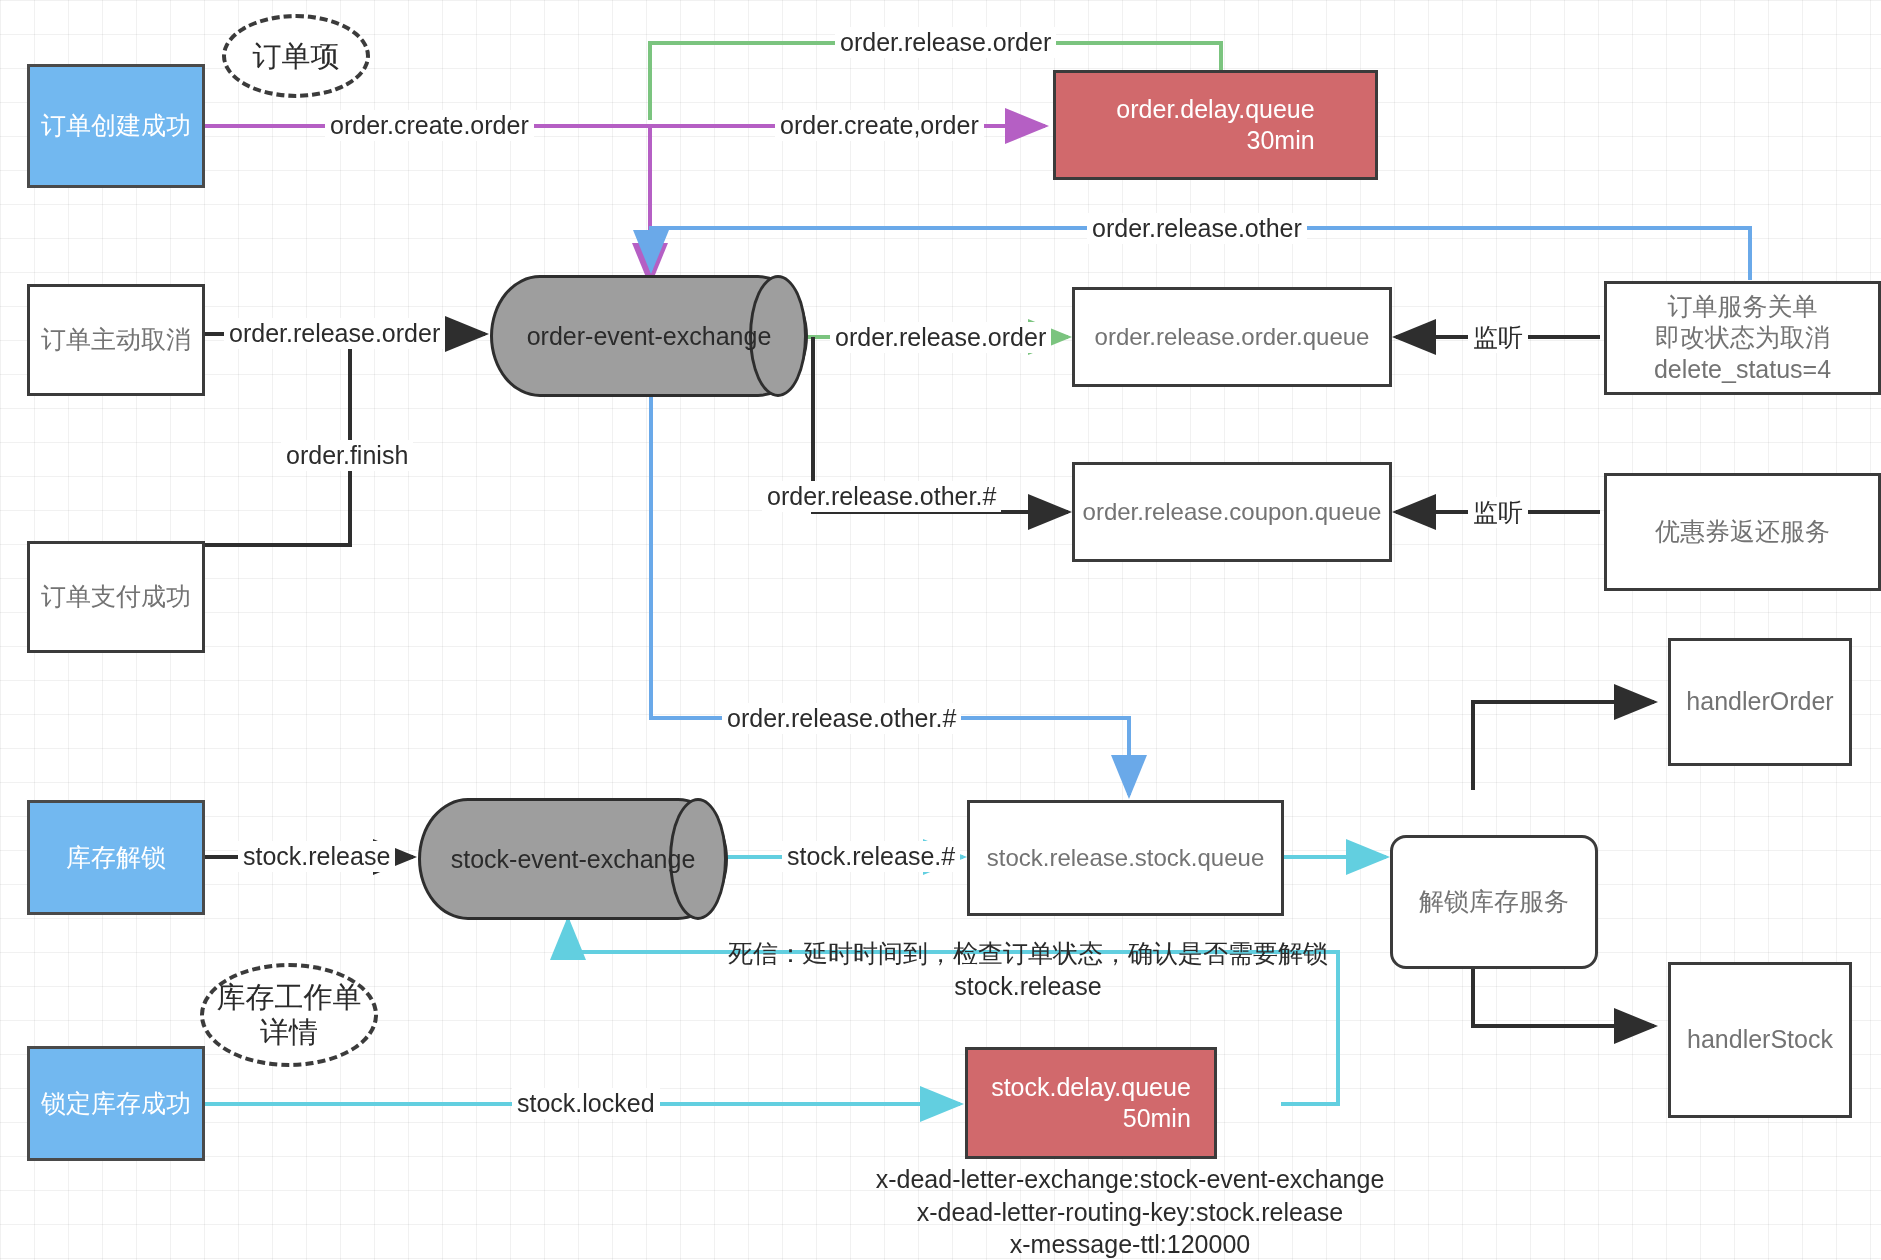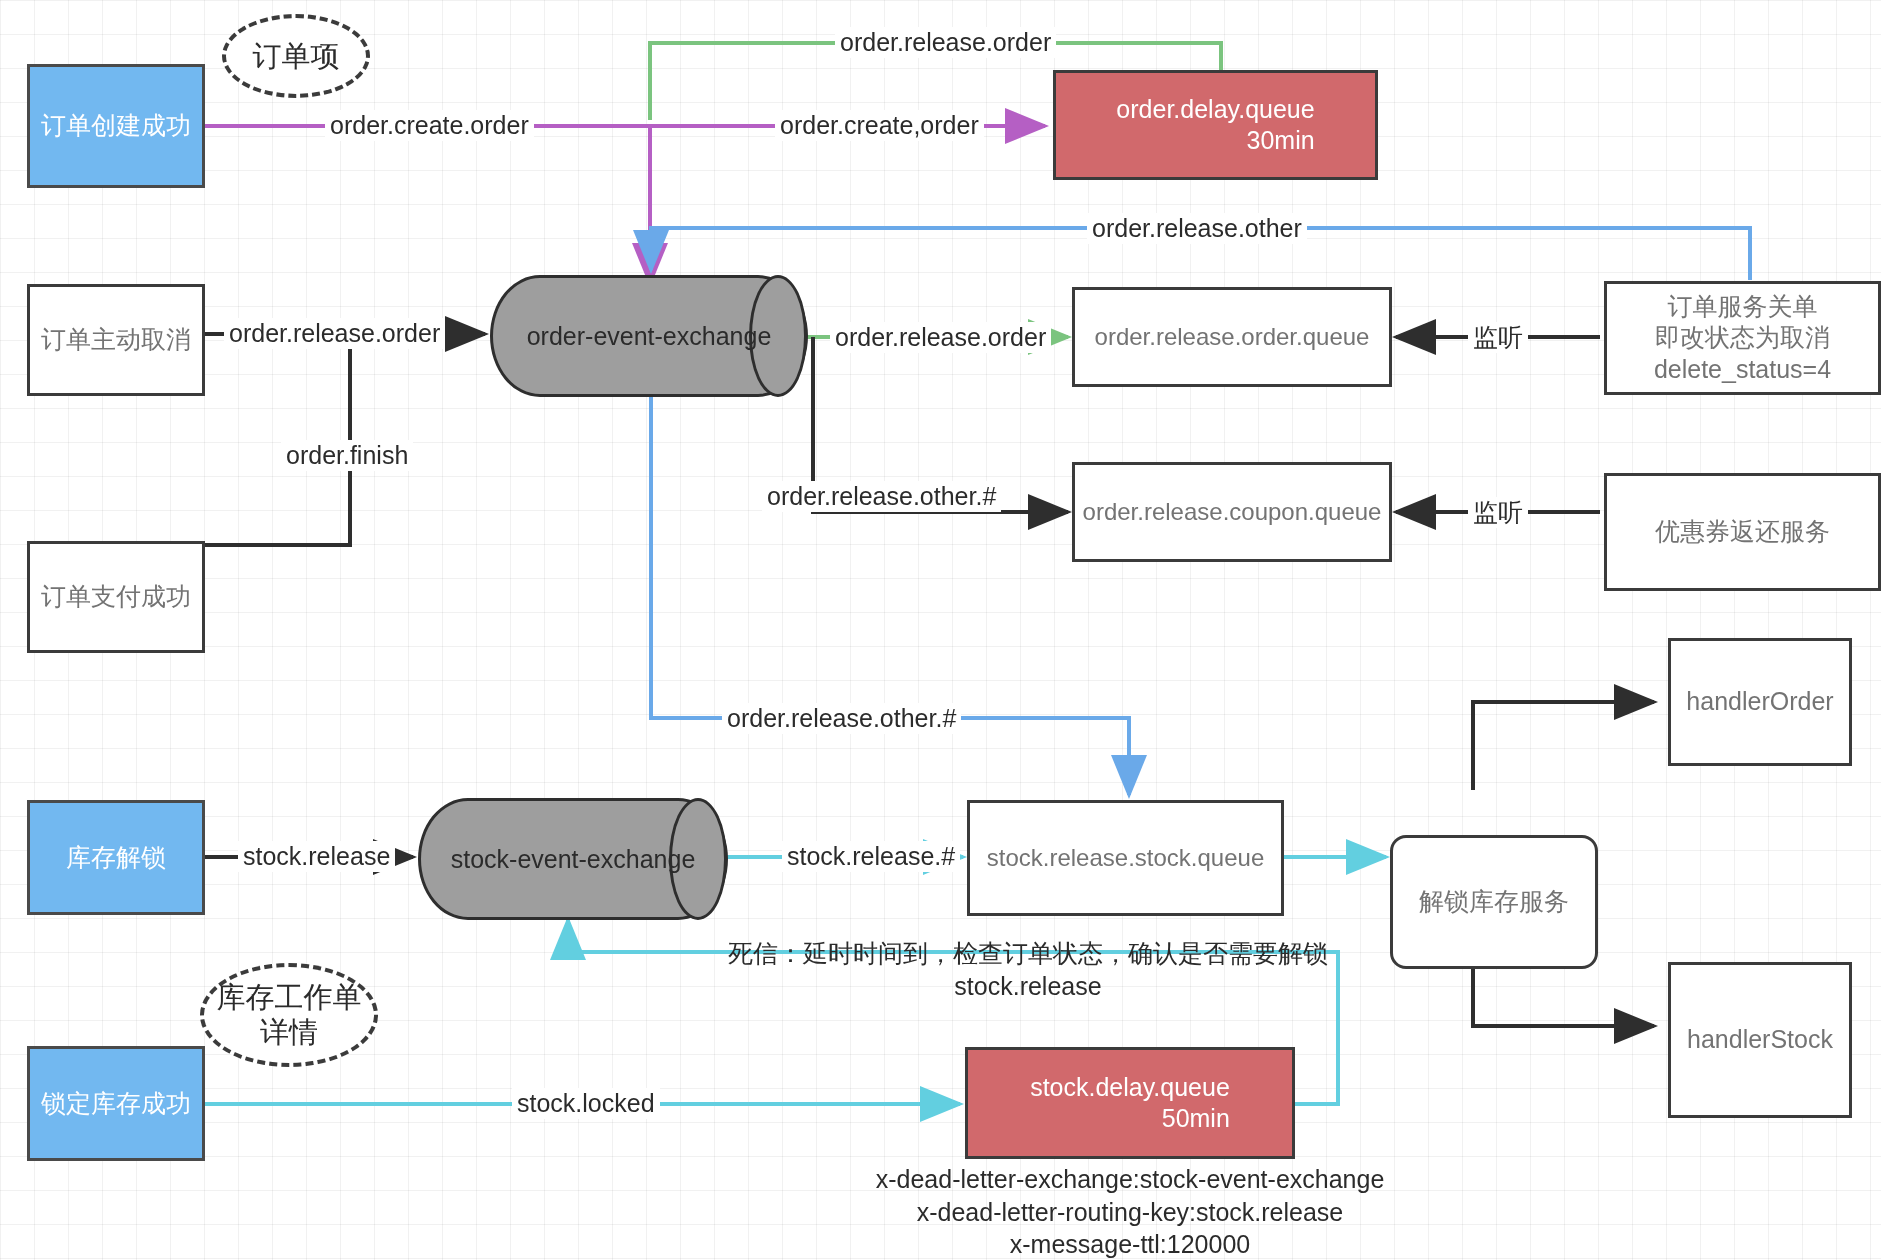--- a/index.html
+++ b/index.html
@@ -197,21 +197,21 @@
 
   <div class="exchange" style="left:418px;top:798px;width:310px;height:122px;">
     <span class="etext">stock-event-exchange</span>
     <span class="cap"></span>
   </div>
 
   <div class="node plain mono" style="left:967px;top:800px;width:317px;height:116px;">
     <span>stock.release.stock.queue</span>
   </div>
 
-  <div class="node red" style="left:965px;top:1047px;width:330px;height:112px;white-space:pre-line;">
+  <div class="node red" style="left:965px;top:1047px;width:252px;height:112px;white-space:pre-line;">
     <span>stock.delay.queue
 50min</span>
   </div>
 
   <div class="node plain" style="left:1390px;top:835px;width:208px;height:134px;border-radius:16px;">
     <span>解锁库存服务</span>
   </div>
 
   <div class="node plain" style="left:1668px;top:638px;width:184px;height:128px;">
     <span>handlerOrder</span>

